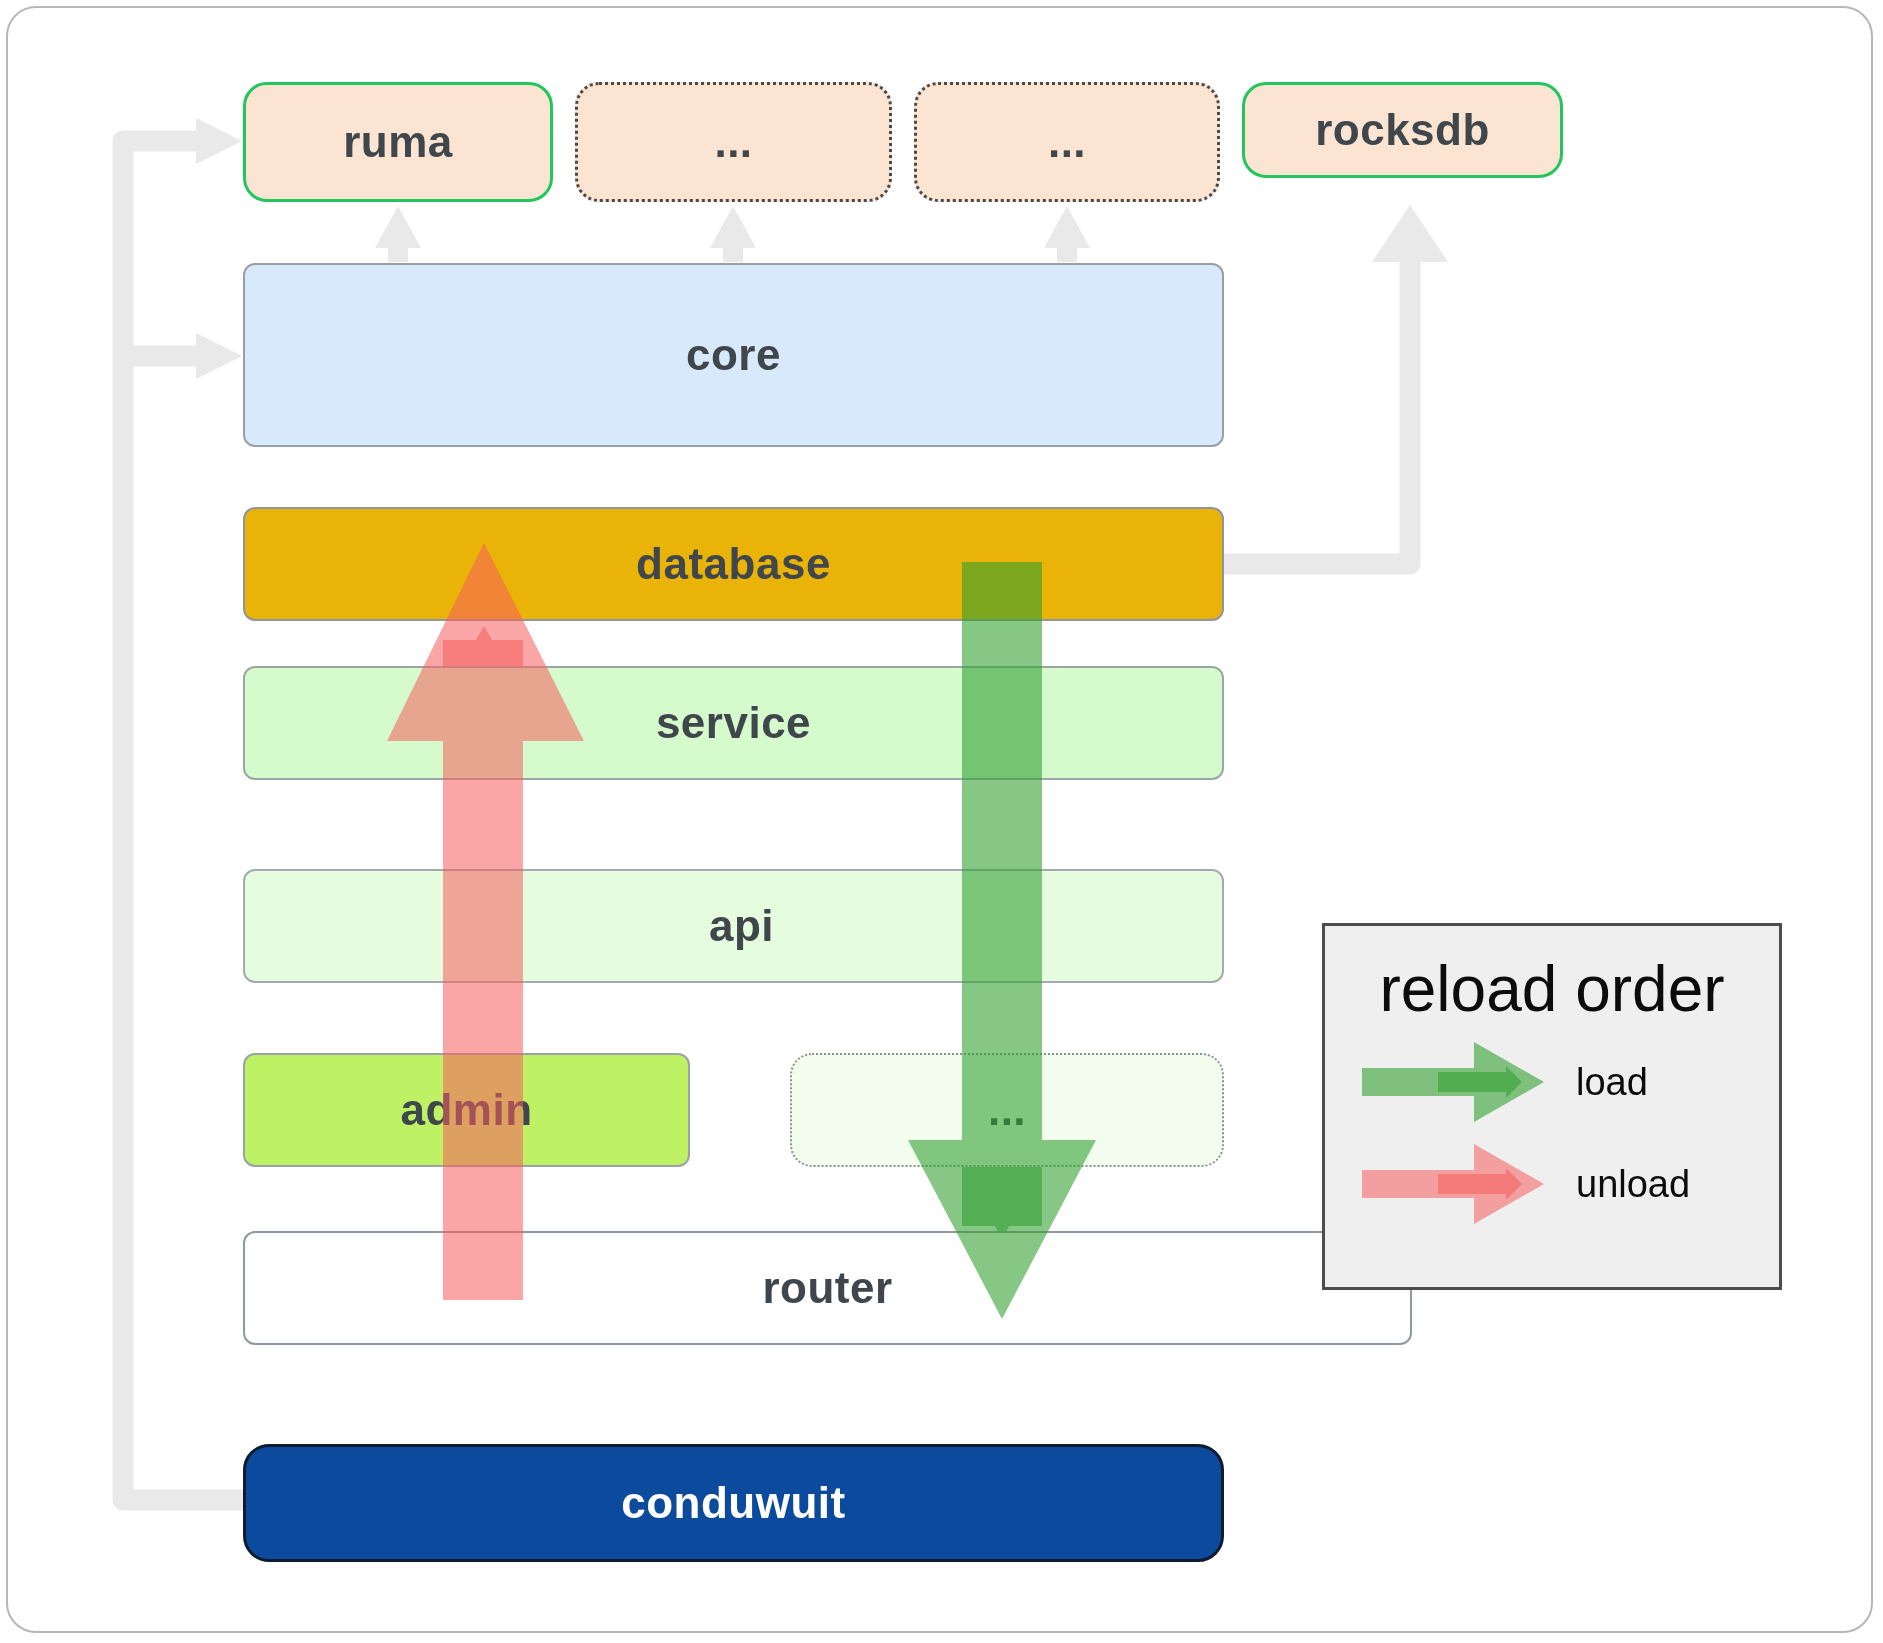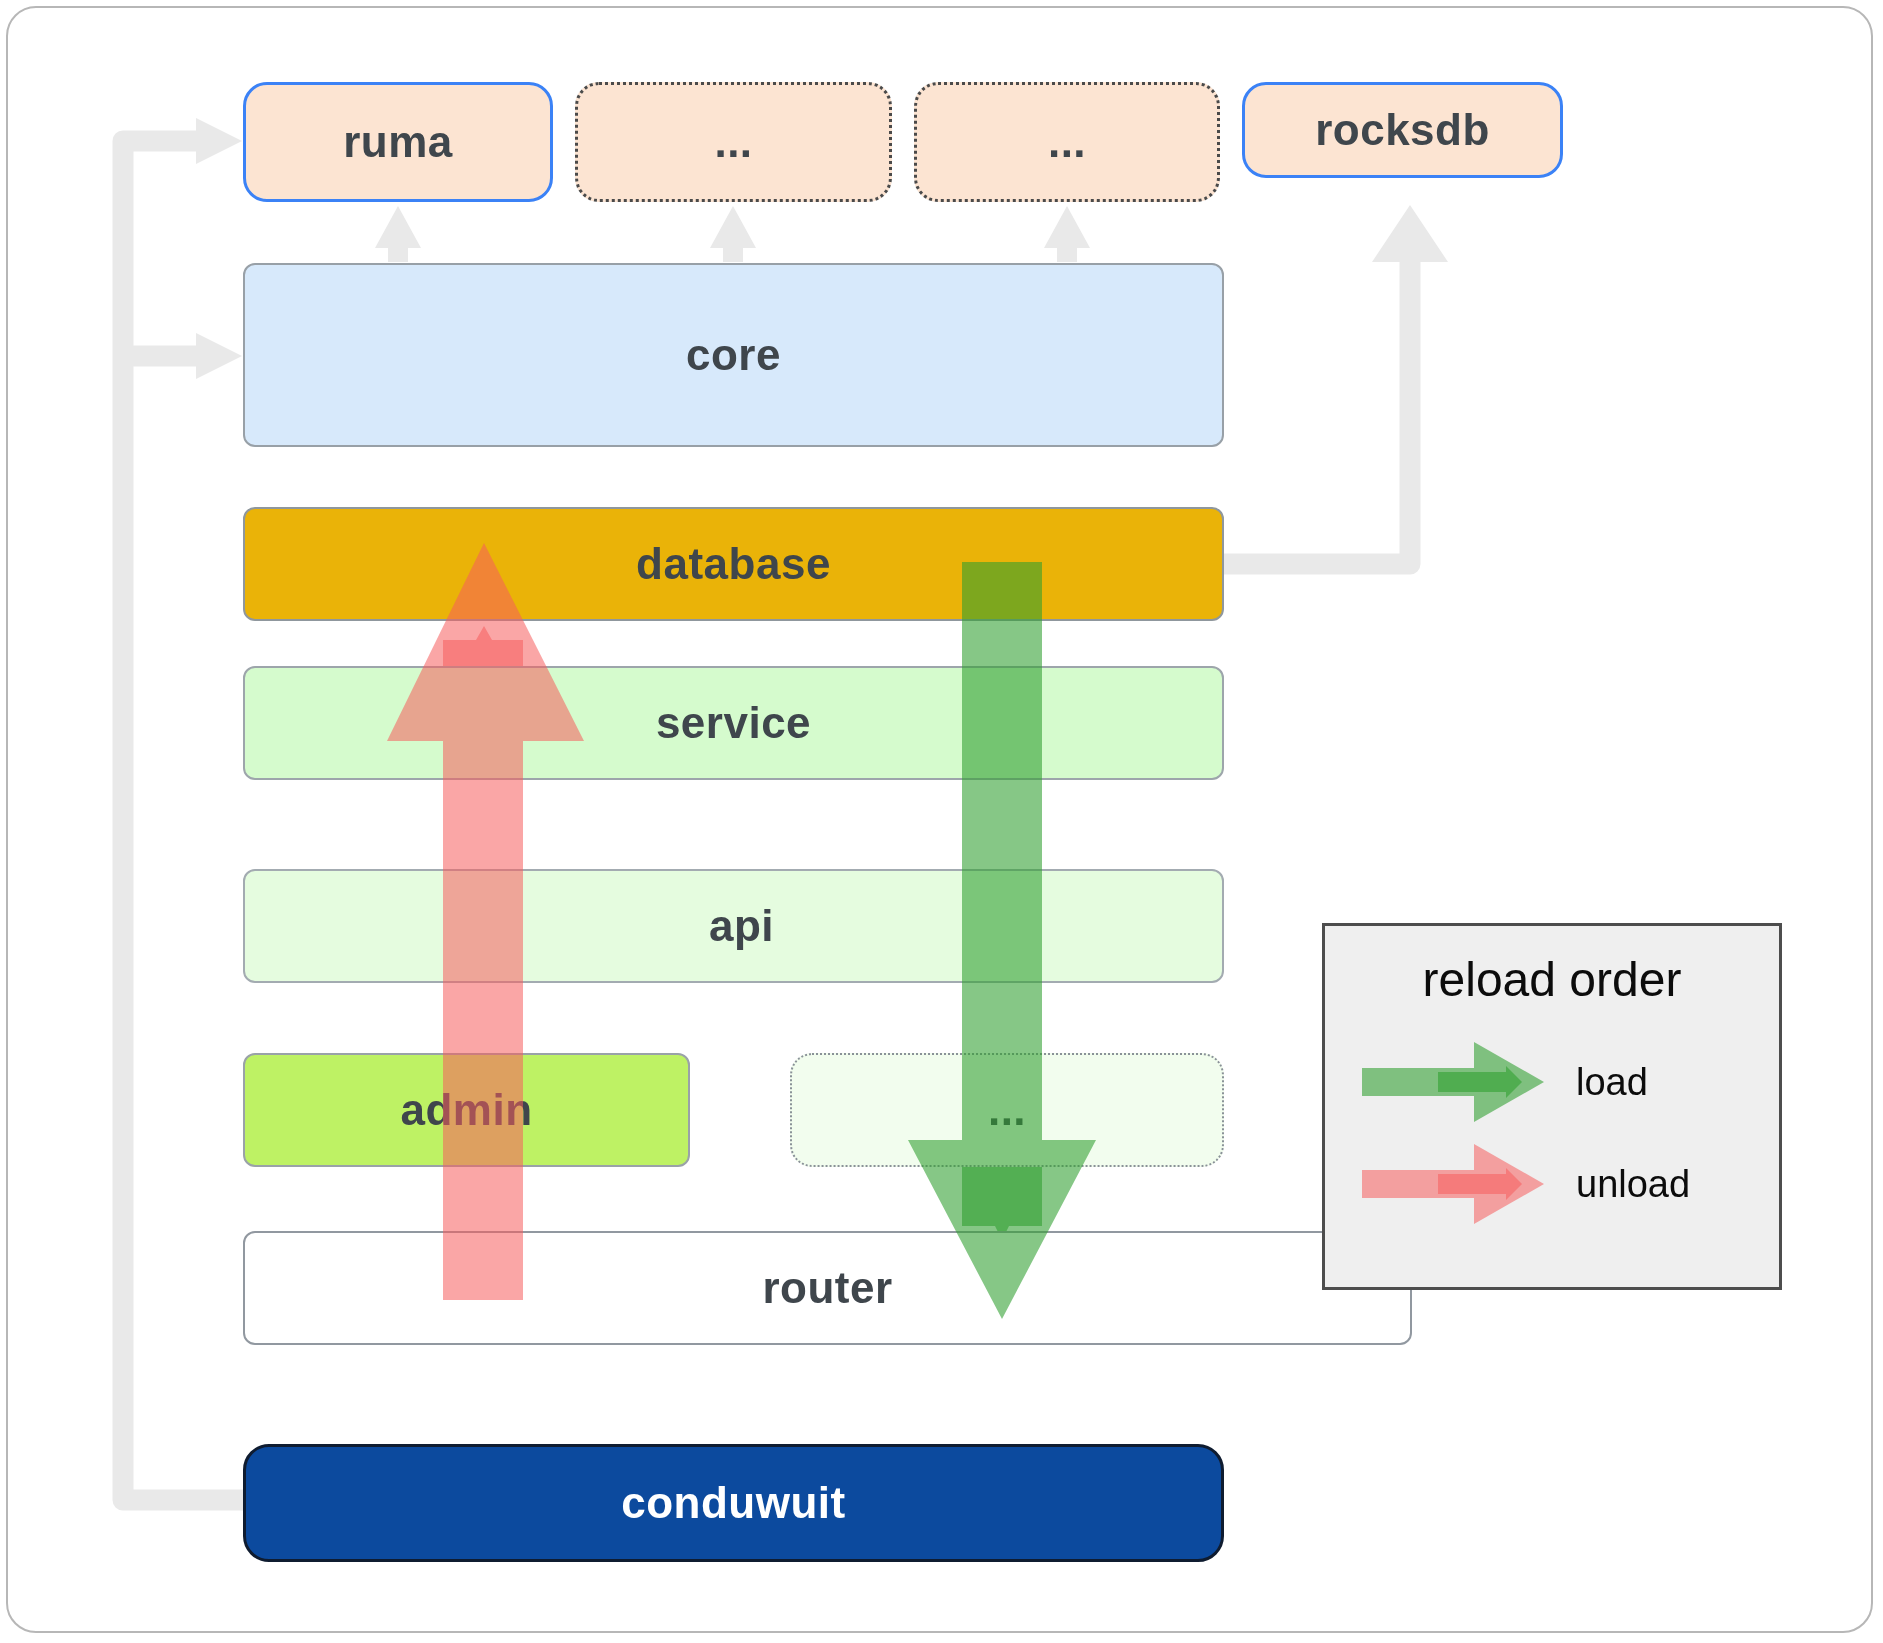--- a/index.html
+++ b/index.html
@@ -12,21 +12,21 @@
     border:2px solid #b7b7b7;border-radius:30px;box-sizing:border-box;
   }
   svg.layer{position:absolute;left:0;top:0;width:1883px;height:1643px;pointer-events:none;}
   .under{z-index:1}
   .over{z-index:3}
   .box{
     position:absolute;display:flex;align-items:center;justify-content:center;
     box-sizing:border-box;border-radius:12px;z-index:2;
     font-size:44px;font-weight:600;color:#3f464c;letter-spacing:0.5px;
   }
-  .crate{border:3px solid #3b82f6;border-radius:24px;}
+  .crate{border:3px solid #22c55e;border-radius:24px;}
   .crate.dotted{border:3px dotted #4a4a4a;}
   .soft{border:2px solid #98a0a7;}
   .soft.dotted2{border:2px dotted #8a9298;border-radius:22px;}
   #box-ruma{left:243px;top:82px;width:310px;height:120px;}
   #box-top-e1{left:575px;top:82px;width:317px;height:120px;}
   #box-top-e2{left:914px;top:82px;width:306px;height:120px;}
   #box-rocksdb{left:1242px;top:82px;width:321px;height:96px;}
   #box-core{left:243px;top:263px;width:981px;height:184px;}
   #box-database{left:243px;top:507px;width:981px;height:114px;border-color:#8f979d;}
   #box-service{left:243px;top:666px;width:981px;height:114px;border-color:#9da5ab;}
@@ -35,21 +35,21 @@
   #box-e3{left:790px;top:1053px;width:434px;height:114px;}
   #box-router{left:243px;top:1231px;width:1169px;height:114px;border-color:#9198a0;}
   #box-conduwuit{left:243px;top:1444px;width:981px;height:118px;border:3px solid #0f1c30;border-radius:16px;}
   #box-conduwuit .lbl{color:#ffffff;font-weight:700;}
   .legend{
     position:absolute;left:1322px;top:923px;width:460px;height:367px;z-index:2;
     border:3px solid #4d4d4d;box-sizing:border-box;
   }
   .legend-title{
     position:absolute;left:1322px;top:952px;width:460px;text-align:center;z-index:2;
-    font-size:48px;font-weight:400;color:#0c0c0c;
+    font-size:64px;font-weight:400;color:#0c0c0c;
   }
   .legend-label{
     position:absolute;transform:translateY(-50%);z-index:2;
     font-size:38px;font-weight:400;color:#0c0c0c;
   }
   #legend-label-load{left:1576px;top:1082px;}
   #legend-label-unload{left:1576px;top:1184px;}
   .connector-stroke{stroke:var(--connector,#e9e9e9);stroke-width:21;fill:none;stroke-linejoin:round;}
   .connector-fill{fill:var(--connector,#e9e9e9);}
   .load-fill{fill:var(--load,#2f9e2f);opacity:0.58;}

